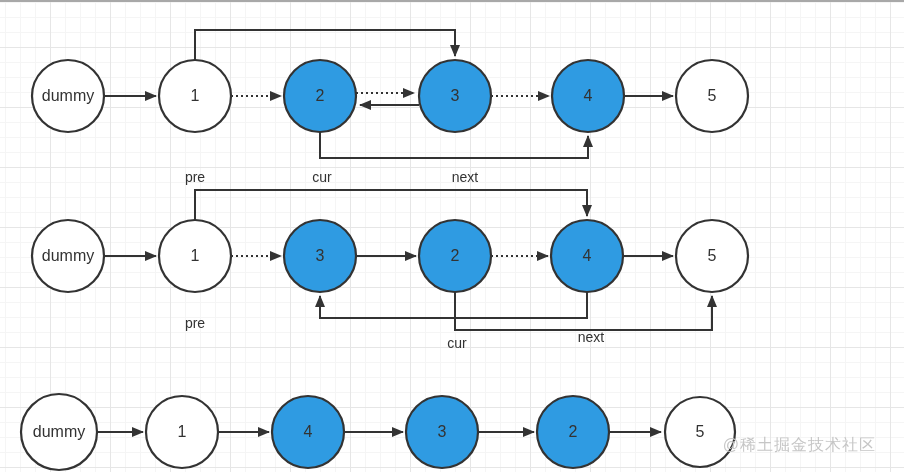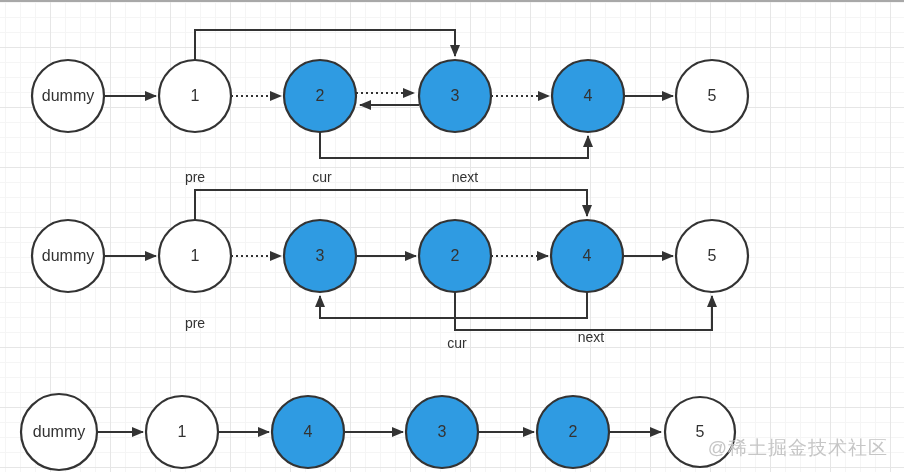--- a/index.html
+++ b/index.html
@@ -25,22 +25,22 @@
 
   .node { stroke: #333333; stroke-width: 2.2px; }
   .edge { stroke: #333333; stroke-width: 2px; fill: none; }
   .edge.dotted { stroke-dasharray: 2 3; }
   .node-label { font-family: "Liberation Sans", sans-serif; font-size: 16px;
                 fill: #333333; text-anchor: middle; }
   .ptr-label  { font-family: "Liberation Sans", sans-serif; font-size: 14px;
                 fill: #333333; text-anchor: middle; }
 
   .watermark {
-    position: absolute; top: 435px; right: 16px;
-    font-size: 19px; letter-spacing: 1px;
+    position: absolute; top: 435px; right: 28px;
+    font-size: 16px; letter-spacing: 1px;
     color: #c6c6c6; white-space: nowrap; user-select: none;
   }
 </style>
 </head>
 <body>
 
 <div class="canvas">
   <div class="top-edge"></div>
 
   <svg class="diagram" width="904" height="472" viewBox="0 0 904 472">

